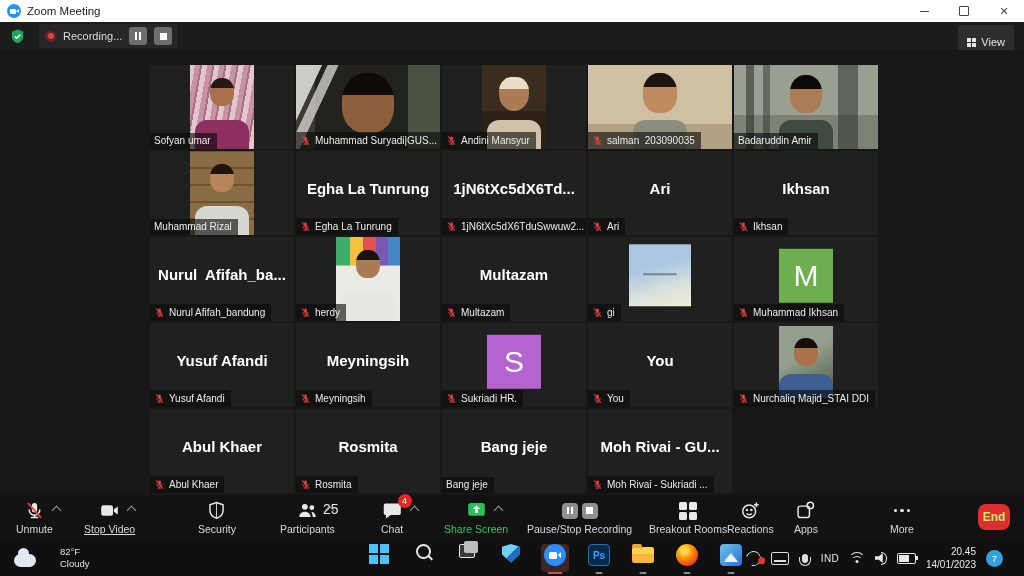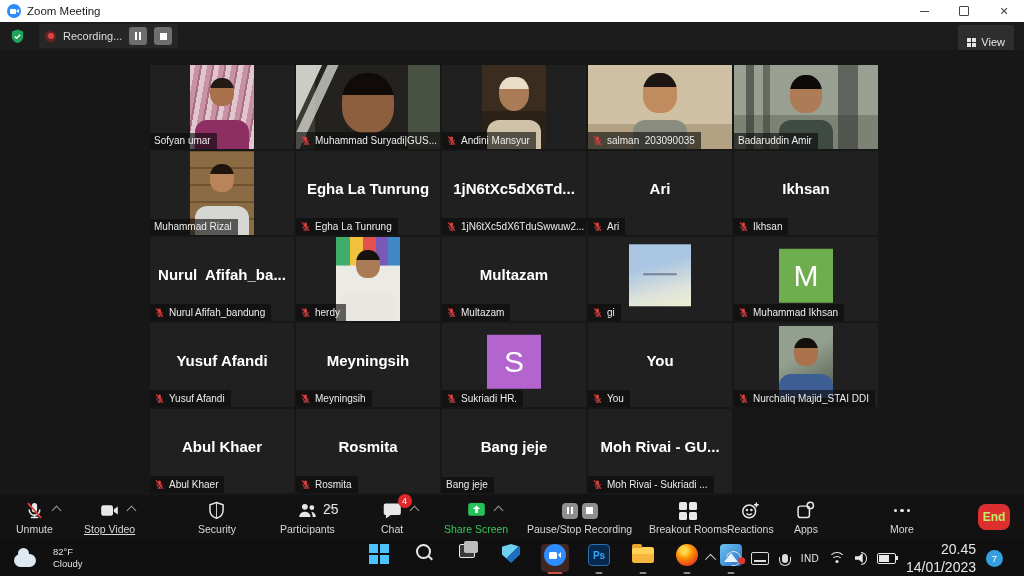--- a/index.html
+++ b/index.html
@@ -102,21 +102,21 @@
            border-radius:8px;font-size:12px;font-weight:bold;display:flex;align-items:center;justify-content:center;}
   .mini-btn{width:16px;height:16px;border-radius:4px;background:#8f8f8f;display:inline-flex;align-items:center;justify-content:center;gap:2px;margin:0 2px;}
   .mini-btn .b{width:2px;height:7px;background:#fff;}
   .mini-btn .s{width:7px;height:7px;background:#fff;}
   .grid4{display:grid;grid-template-columns:8px 8px;grid-auto-rows:8px;gap:2px;}
   .grid4 i{background:#e8e8e8;border-radius:1.5px;display:block;}
   .dots{display:flex;gap:3px;align-items:center;height:21px;}
   .dots i{width:3.5px;height:3.5px;border-radius:50%;background:#e8e8e8;display:block;}
   
   .taskbar{position:absolute;left:0;right:0;bottom:0;height:36px;background:#101011;display:flex;align-items:center;}
-  .weather{display:flex;align-items:center;gap:17px;padding-left:14px;color:#e0e0e0;}
+  .weather{display:flex;align-items:center;gap:24px;padding-left:14px;color:#e0e0e0;}
   .cloud{width:22px;height:13px;background:#dfe9f2;border-radius:8px;position:relative;margin-top:4px;}
   .cloud::before{content:"";position:absolute;left:4px;top:-6px;width:11px;height:11px;border-radius:50%;background:#dfe9f2;}
   .weather-txt{font-size:9.5px;line-height:1.25;}
   .tb-apps{position:absolute;left:358px;display:flex;align-items:center;gap:9px;height:36px;}
   .app-ico{width:28px;height:28px;display:flex;justify-content:center;position:relative;border-radius:4px;margin-left:7px;}
   .app-ico.open::after{content:"";position:absolute;bottom:-2px;left:50%;transform:translateX(-50%);width:7px;height:2.5px;border-radius:2px;background:#8a8a8a;}
   .app-ico.zoom-active{background:#402623;}
   .app-ico.zoom-active::after{width:15px;background:#c95548;}
   .start-ico{display:grid;grid-template-columns:9px 9px;grid-auto-rows:9px;gap:1.5px;}
   .start-ico i{background:#4cc2ff;display:block;}
@@ -148,21 +148,21 @@
   .wifi-ico{position:relative;width:16px;height:12px;}
   .wifi-ico span{position:absolute;left:50%;transform:translateX(-50%);border:1.6px solid #e8e8e8;border-color:#e8e8e8 transparent transparent transparent;border-radius:50%;}
   .wifi-ico .a1{width:15px;height:15px;top:0;}
   .wifi-ico .a2{width:9px;height:9px;top:4px;}
   .wifi-ico .a3{width:3px;height:3px;top:8px;background:#e8e8e8;border:none;border-radius:50%;}
   .spk-ico{width:13px;height:11px;background:#e8e8e8;clip-path:polygon(0 35%,30% 35%,60% 5%,60% 95%,30% 65%,0 65%);position:relative;}
   .spk-wave{width:5px;height:11px;border:1.6px solid #e8e8e8;border-left:none;border-radius:0 8px 8px 0;margin-left:-7px;}
   .batt-ico{width:17px;height:9px;border:1.2px solid #e8e8e8;border-radius:2px;position:relative;}
   .batt-ico::before{content:"";position:absolute;right:-3px;top:2px;width:1.8px;height:4px;background:#e8e8e8;}
   .batt-ico::after{content:"";position:absolute;left:1px;top:1px;bottom:1px;width:10px;background:#e8e8e8;}
-  .clock{font-size:14px;line-height:1.3;text-align:right;}
+  .clock{font-size:10px;line-height:1.3;text-align:right;}
   .notif-badge{width:17px;height:17px;border-radius:50%;background:#35a0e0;color:#fff;font-size:9.5px;display:flex;align-items:center;justify-content:center;}
 </style>
 </head>
 <body>
 
 <div id="app">
 
   <div class="titlebar">
     <span class="zoom-badge"></span>
     <span class="win-title">Zoom Meeting</span>

